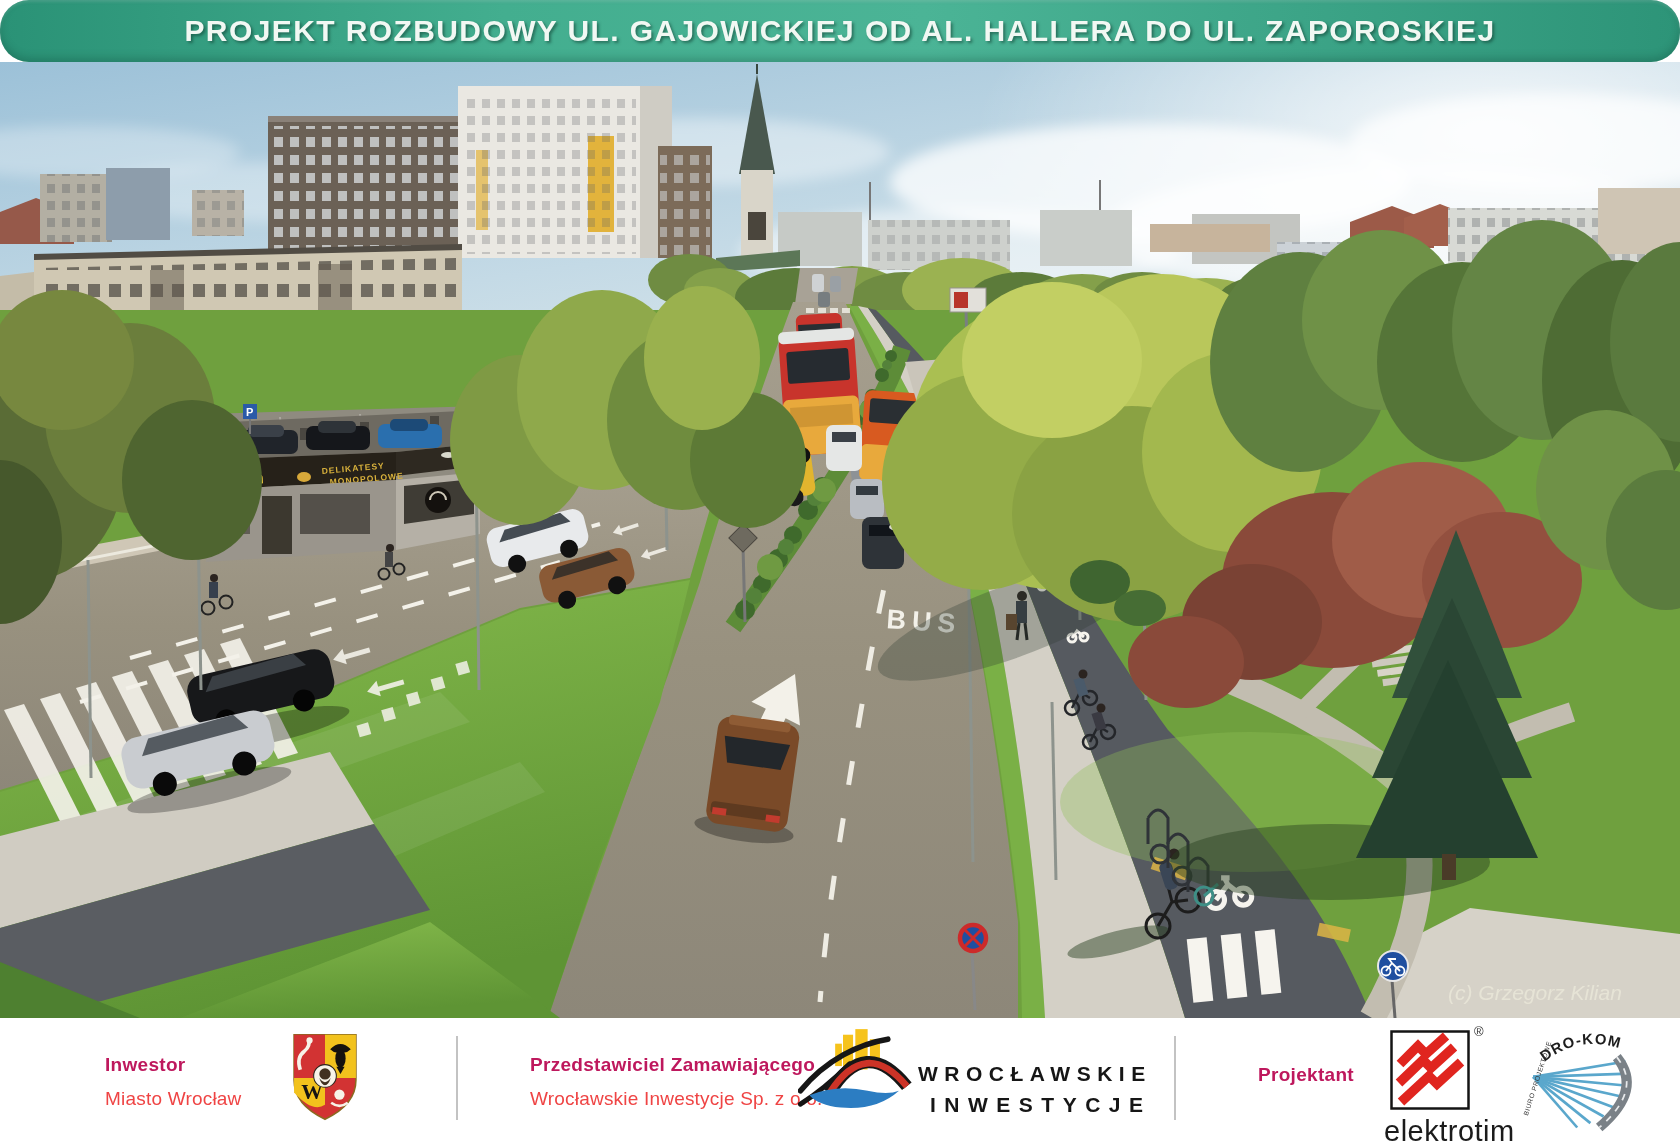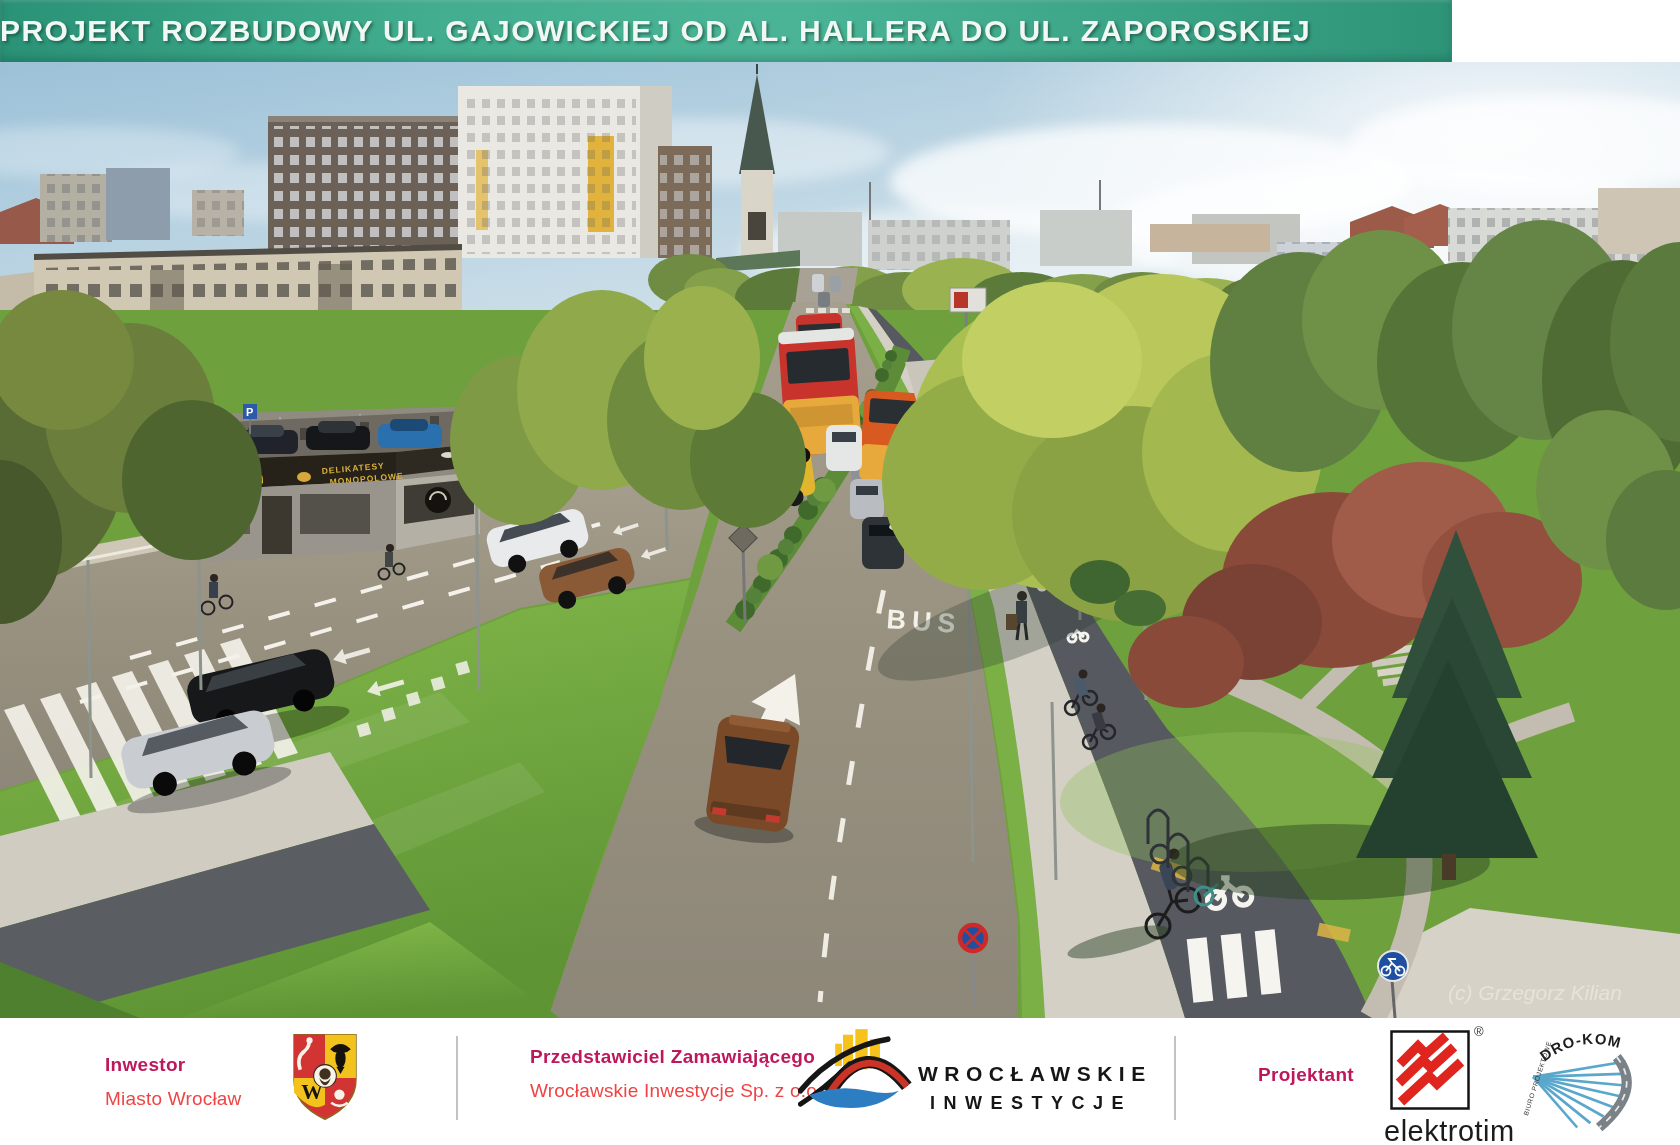--- a/index.html
+++ b/index.html
@@ -1,36 +1,36 @@
 <!DOCTYPE html>
 <html><head>
 <meta charset="utf-8">
 <style>
   html,body{margin:0;padding:0;background:#333;}
   .poster{position:relative;width:1680px;height:1145px;overflow:hidden;background:#fff;
           font-family:"Liberation Sans",sans-serif;}
   
-  .banner{position:absolute;top:0;left:0;width:1452px;height:62px;display:flex;
-          align-items:center;justify-content:flex-start;
+  .banner{position:absolute;top:0;left:0;width:1680px;height:62px;display:flex;
+          align-items:center;justify-content:center;
           background:linear-gradient(90deg,#2a9276 0%,#43ae8f 30%,#4bb496 55%,#2d9478 100%);
-          box-shadow:inset 0 -4px 8px rgba(0,40,30,.22), inset 0 2px 3px rgba(255,255,255,.14);}
+          box-shadow:inset 0 -4px 8px rgba(0,40,30,.22), inset 0 2px 3px rgba(255,255,255,.14);border-radius:29px;}
   .banner h1{margin:0;font-size:30px;font-weight:700;letter-spacing:1.4px;color:#f1f8f3;
              text-shadow:2px 2px 3px rgba(15,60,48,.55);white-space:nowrap;}
   
   .scene{position:absolute;top:62px;left:0;width:1680px;height:956px;display:block;}
   .mark{fill:#f3f1e9;font-weight:700;}
   
   .footer{position:absolute;top:1018px;left:0;width:1680px;height:127px;background:#ffffff;}
   .fblock{position:absolute;}
   .f-label{font-weight:700;font-size:19px;color:#be185d;letter-spacing:.3px;}
   .f-value{font-size:19px;color:#ef4444;margin-top:12px;letter-spacing:.2px;}
   .divider{position:absolute;top:18px;width:2px;height:84px;background:#c3c3c3;}
   .wi-word{position:absolute;left:918px;top:28px;color:#161616;margin-top:16px;}
   .wi-line1{font-size:21px;font-weight:700;letter-spacing:6.5px;}
-  .wi-line2{font-size:18px;font-weight:700;letter-spacing:8.5px;margin-top:7px;margin-left:12px;}
+  .wi-line2{font-size:21px;font-weight:700;letter-spacing:8.5px;margin-top:7px;margin-left:12px;}
   .elektro{position:absolute;left:1390px;top:12px;width:80px;}
   .elektro-reg{position:absolute;left:84px;top:-6px;font-size:13px;color:#333;}
   .elektro-name{font-size:29px;color:#1b1b1b;letter-spacing:.5px;margin-top:1px;margin-left:-6px;}
 </style>
 </head>
 <body>
 
 <div class="poster">
 
   <header class="banner">
@@ -633,21 +633,21 @@
       <text x="9" y="64" font-size="21" font-weight="700" fill="#141414" font-family="Liberation Serif,serif">W</text>
       <circle cx="46" cy="60" r="5" fill="#f7f3e8"></circle>
       <path d="M38 68 q8 6 16 0" stroke="#f7f3e8" stroke-width="2.5" fill="none"></path>
       <circle cx="32" cy="42" r="11" fill="#f7f3e8" stroke="#2a241c" stroke-width="1"></circle>
       <circle cx="32" cy="40" r="5.5" fill="#41301f"></circle>
       <path d="M26.5 44 q5.5 8 11 0 q-2 7 -5.5 7 q-3.5 0 -5.5 -7 Z" fill="#41301f"></path>
     </svg>
 
     <div class="divider" style="left:456px;"></div>
 
-    <div class="fblock" style="left:530px;top:28px;">
+    <div class="fblock" style="left:530px;top:36px;">
       <div class="f-label">Przedstawiciel Zamawiającego</div>
       <div class="f-value">Wrocławskie Inwestycje  Sp. z o.o.</div>
     </div>
 
     <svg class="fblock" style="left:798px;top:10px;" width="118" height="84" viewBox="0 0 105 75">
       <rect x="40" y="6" width="9" height="28" fill="#f6c31c"></rect>
       <rect x="51" y="1" width="11" height="36" fill="#f6c31c"></rect>
       <rect x="64" y="10" width="9" height="24" fill="#f6c31c"></rect>
       <rect x="33" y="14" width="6" height="20" fill="#f6c31c"></rect>
       <path d="M2 56 C25 28 55 14 80 10" stroke="#161616" stroke-width="5" fill="none" stroke-linecap="round"></path>

